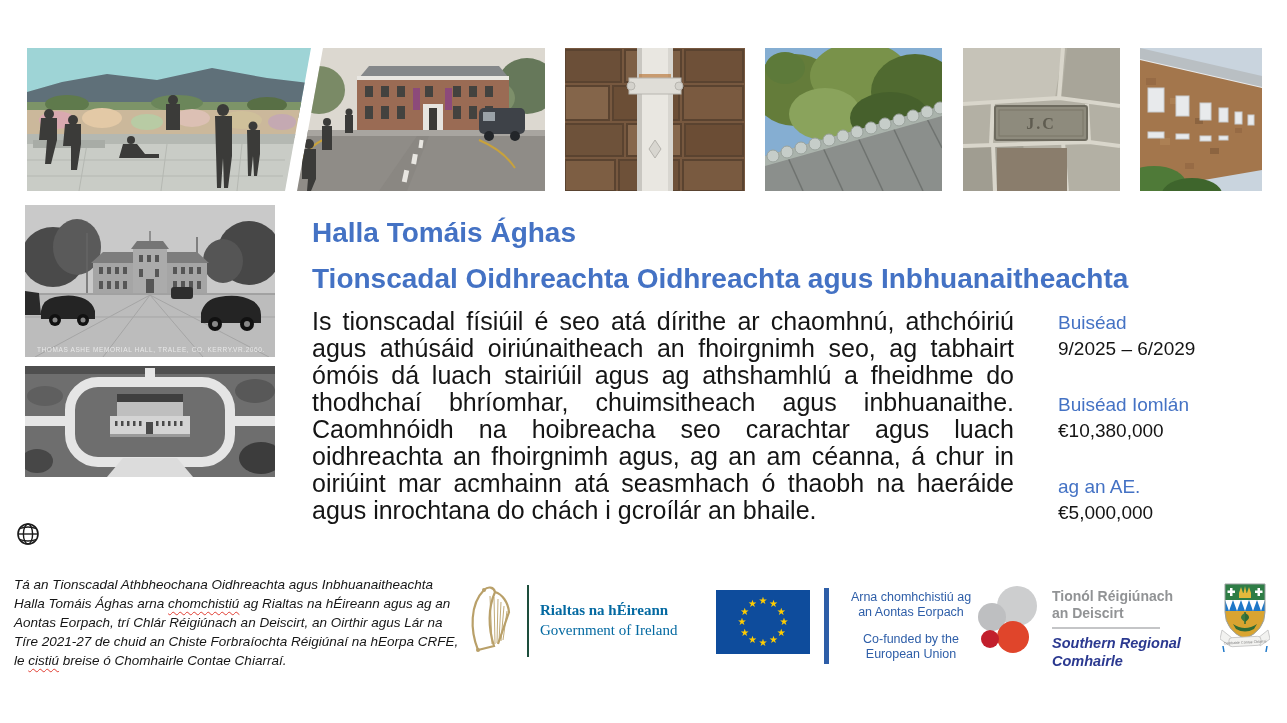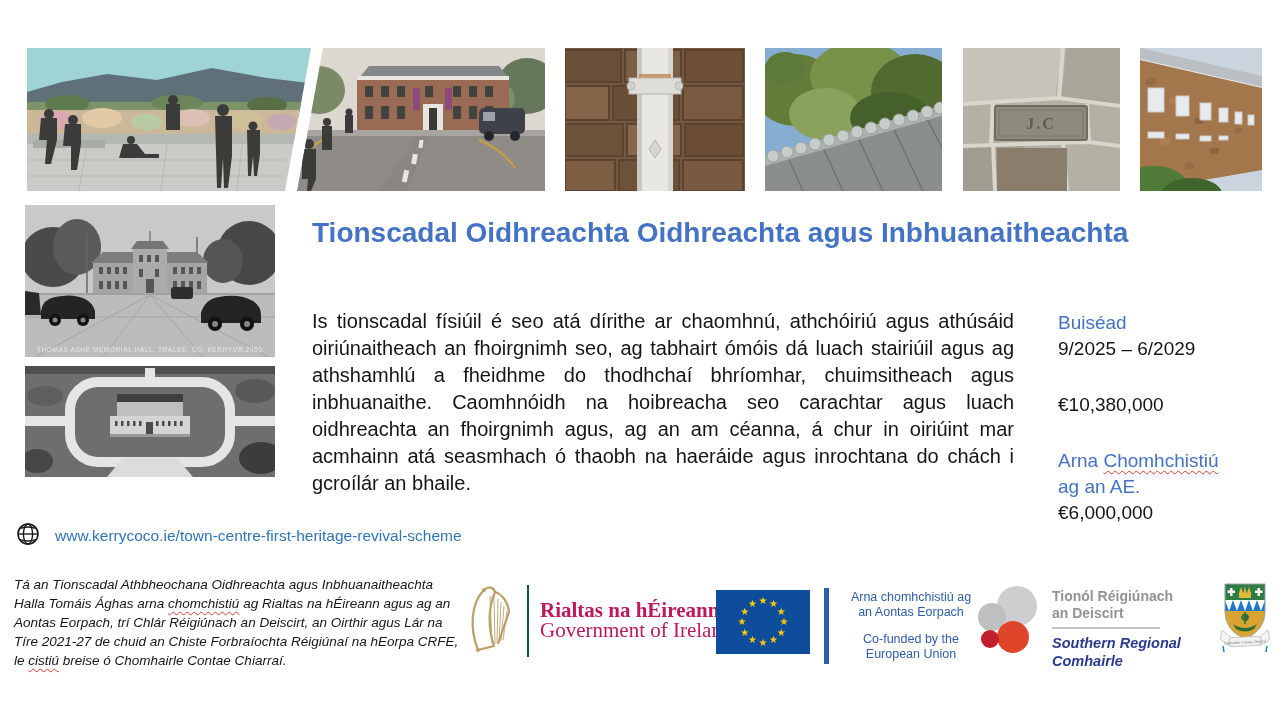--- a/index.html
+++ b/index.html
@@ -5,37 +5,37 @@
   * { margin:0; padding:0; box-sizing:border-box; }
   html,body { width:1287px; height:723px; background:#ffffff; overflow:hidden;
               font-family:"Liberation Sans", sans-serif; }
   .abs { position:absolute; }
   #slide { position:relative; width:1287px; height:723px; background:#fff; }
 
   
   .title { color:#4472C4; font-weight:700; font-size:28px; line-height:46px; white-space:nowrap; }
 
   
-  .body-text { font-size:20px; line-height:27px; color:#151515; text-align:justify; }
+  .body-text { font-size:25px; line-height:27px; color:#151515; text-align:justify; }
 
   
   .fact-label { color:#4472C4; font-size:19px; line-height:26px; }
   .fact-value { color:#141414; font-size:19px; line-height:26px; }
   .fact-group { margin-bottom:30px; }
   .wavy { text-decoration:underline; text-decoration-style:wavy; text-decoration-color:#E03C31;
           text-decoration-thickness:1px; text-underline-offset:3px; }
 
   
   .url { color:#2E75B6; font-size:15.5px; text-decoration:none; }
 
   
   .footer-text { font-size:13.5px; line-height:19px; color:#161616; width:452px; }
 
   
-  .govt-text { font-family:"Liberation Serif", serif; color:#be185d; font-size:21px; line-height:20px; }
+  .govt-text { font-family:"Liberation Serif", serif; color:#0369a1; font-size:15px; line-height:20px; }
   .govt-text .b { font-weight:700; }
 
   
   .eu-text { color:#2E5EA8; font-size:12.5px; line-height:15px; text-align:center; width:130px; }
   .eu-text .gap { height:12px; }
 
   
   .sra-grey { color:#919395; font-weight:700; font-size:14px; line-height:17px; }
   .sra-divider { width:108px; height:2px; background:#C4C5C7; margin:5px 0 5px 0; }
   .sra-navy { color:#2B3990; font-weight:700; font-size:14.5px; line-height:18px;font-style:italic; }
@@ -357,48 +357,48 @@
       <rect x="137" y="55" width="2.5" height="5"></rect>
         <rect x="143" y="55" width="2.5" height="5"></rect>
       <rect x="149" y="55" width="2.5" height="5"></rect>
         <rect x="155" y="55" width="2.5" height="5"></rect>
       <rect x="121" y="56" width="7" height="12"></rect>
     </g>
     <rect x="85" y="68" width="80" height="3" fill="#9a9a9a"></rect>
   </svg>
 
   <div class="abs title" style="left:312px; top:210px;">
+    <div>Halla Tomáis Ághas</div>
     <div>Tionscadal Oidhreachta Oidhreachta agus Inbhuanaitheachta</div>
   </div>
 
   <div class="abs body-text" style="left:312px; top:308px; width:702px;">Is tionscadal físiúil é seo atá dírithe ar chaomhnú, athchóiriú agus athúsáid oiriúnaitheach an fhoirgnimh seo, ag tabhairt ómóis dá luach stairiúil agus ag athshamhlú a fheidhme do thodhchaí bhríomhar, chuimsitheach agus inbhuanaithe. Caomhnóidh na hoibreacha seo carachtar agus luach oidhreachta an fhoirgnimh agus, ag an am céanna, á chur in oiriúint mar acmhainn atá seasmhach ó thaobh na haeráide agus inrochtana do chách i gcroílár an bhaile.</div>
 
   <div class="abs" style="left:1058px; top:310px; width:225px;">
     <div class="fact-group">
       <div class="fact-label">Buiséad</div>
       <div class="fact-value">9/2025 – 6/2029</div>
     </div>
     <div class="fact-group">
+      <div class="fact-label">Buiséad Iomlán</div>
       <div class="fact-value">€10,380,000</div>
     </div>
     <div class="fact-group">
-      <div class="fact-label"><span>Arna </span><span class="wavy">Chomhchistiú</span></div>
       <div class="fact-label">ag an AE.</div>
-      <div class="fact-value">€6,000,000</div>
+      <div class="fact-value">€5,000,000</div>
     </div>
   </div>
 
   <svg class="abs" style="left:16px; top:522px;" width="24" height="24" viewBox="0 0 24 24">
     <circle cx="12" cy="12" r="10" fill="none" stroke="#1a1a1a" stroke-width="1.6"></circle>
     <ellipse cx="12" cy="12" rx="4.6" ry="10" fill="none" stroke="#1a1a1a" stroke-width="1.4"></ellipse>
     <line x1="2" y1="12" x2="22" y2="12" stroke="#1a1a1a" stroke-width="1.4"></line>
     <path d="M3.6,6.6 Q12,3.4 20.4,6.6" fill="none" stroke="#1a1a1a" stroke-width="1.3"></path>
     <path d="M3.6,17.4 Q12,20.6 20.4,17.4" fill="none" stroke="#1a1a1a" stroke-width="1.3"></path>
   </svg>
-  <a class="abs url" href="#" style="left:55px; top:527px;">www.kerrycoco.ie/town-centre-first-heritage-revival-scheme</a>
 
   <div class="abs footer-text" style="left:14px; top:575px;font-style:italic;">
     <span>Tá an Tionscadal Athbheochana Oidhreachta agus Inbhuanaitheachta Halla Tomáis Ághas arna </span><span class="wavy">chomchistiú</span><span> ag Rialtas na hÉireann agus ag an Aontas Eorpach, trí Chlár Réigiúnach an Deiscirt, an Oirthir agus Lár na Tíre 2021-27 de chuid an Chiste Forbraíochta Réigiúnaí na hEorpa CRFE, le </span><span class="wavy">cistiú</span><span> breise ó Chomhairle Contae Chiarraí.</span>
   </div>
 
   <svg class="abs" style="left:468px; top:584px;" width="46" height="72" viewBox="0 0 46 72">
     <path d="M10,66 C2,46 2,20 16,6 C20,2 26,3 27,8 C20,24 20,44 26,62 Z" fill="none" stroke="#B9A069" stroke-width="2.2"></path>
     <path d="M27,8 C34,10 40,18 41,28 L30,60" fill="none" stroke="#B9A069" stroke-width="2.2"></path>
     <g stroke="#B9A069" stroke-width="0.9">
       <line x1="22" y1="12" x2="24" y2="60"></line>

